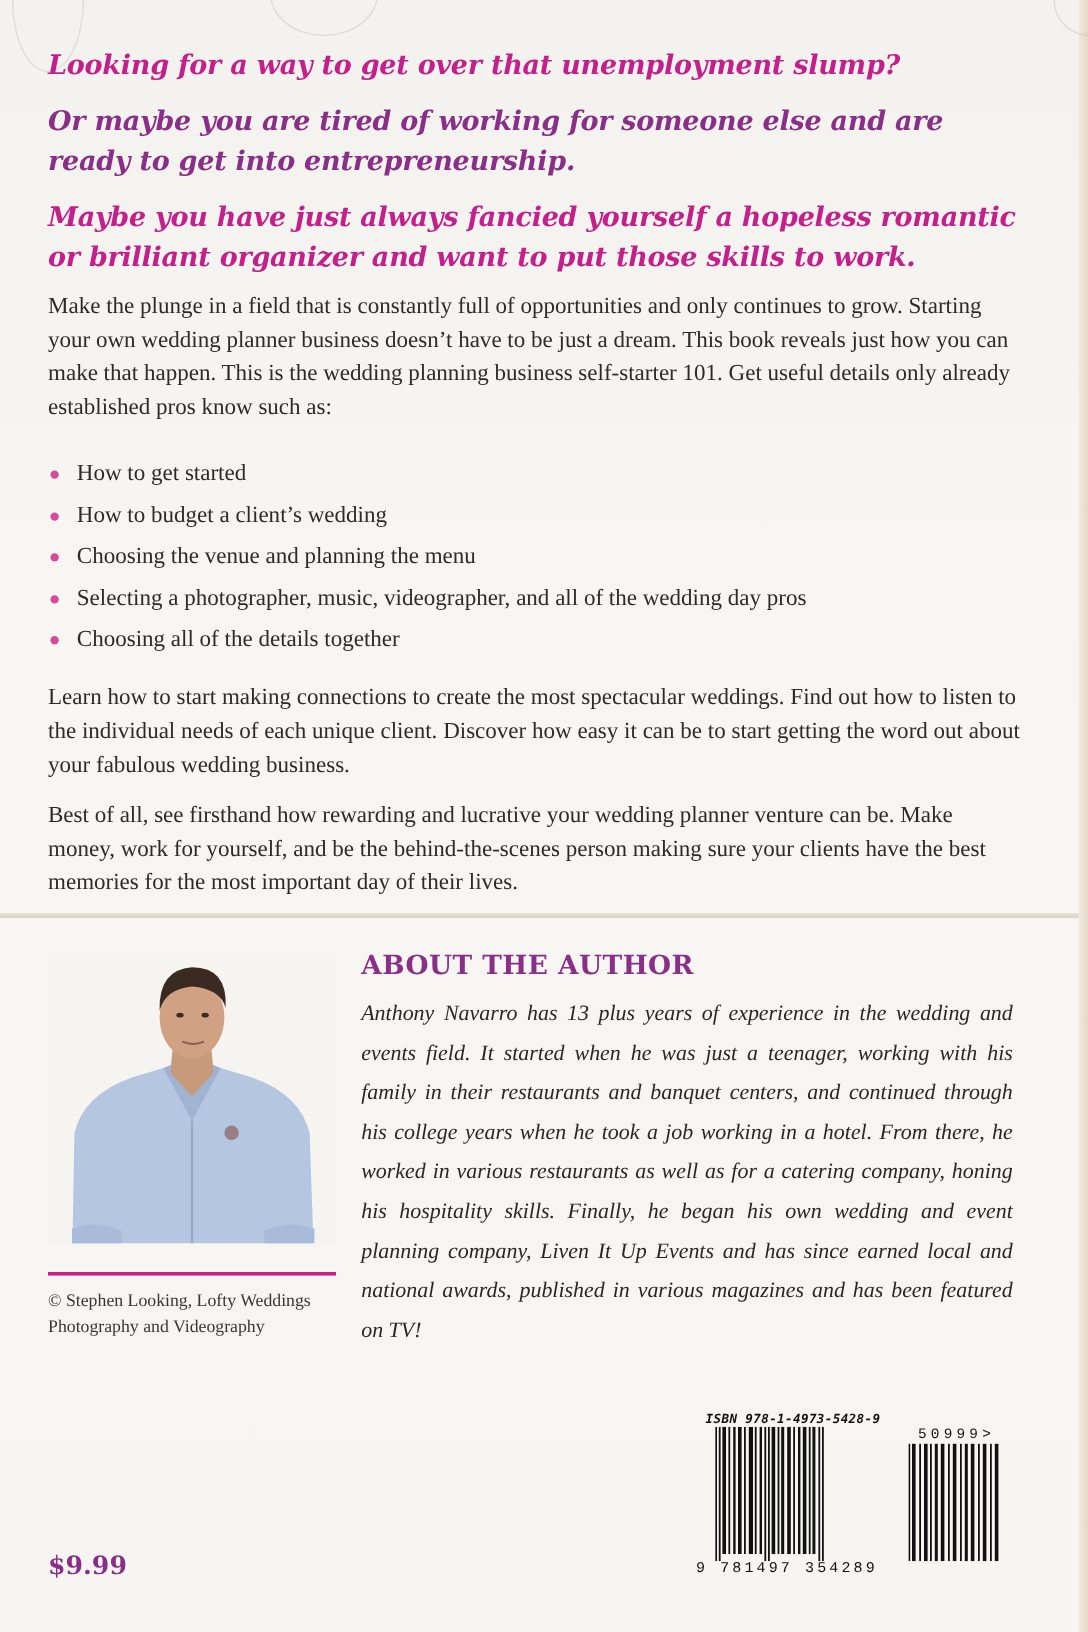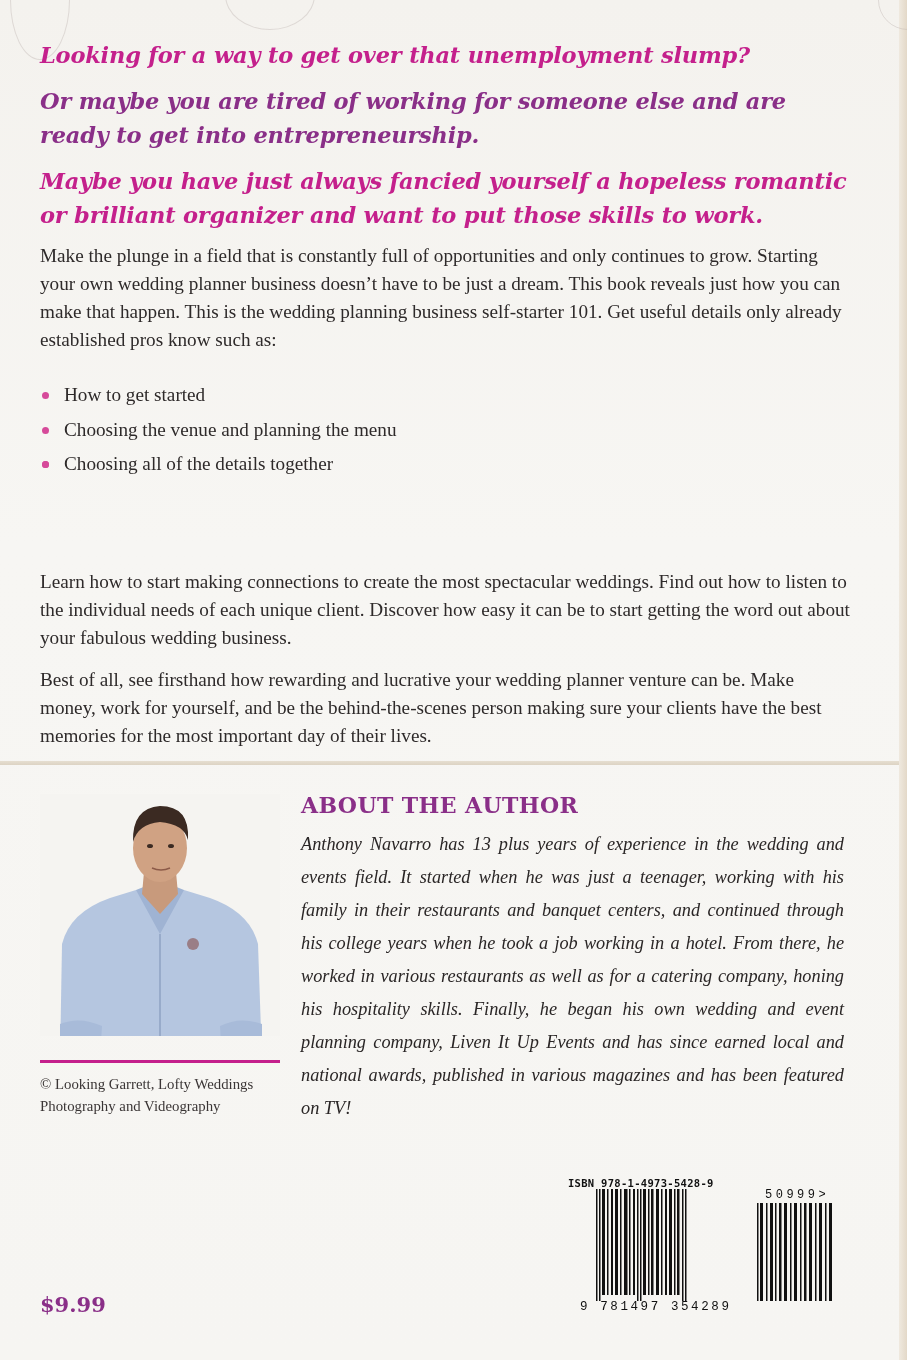--- a/index.html
+++ b/index.html
@@ -70,24 +70,25 @@
       font-family: "DejaVu Serif", "Liberation Serif", serif;
       font-weight: bold; font-size: 22px; color: #8a2f88;
       letter-spacing: 0.4px;
     }
     .about-body {
       position: absolute; left: 301px; top: 828px; width: 543px;
       font-style: italic; font-size: 18.3px; line-height: 33px;
       color: #2a2626; text-align: justify;
     }
     .isbn-label {
-      position: absolute; left: 568px; top: 1177px;
+      position: absolute; left: 588px; top: 1177px;
       font-family: "DejaVu Sans Mono", "Liberation Mono", monospace;
       font-weight: bold; font-size: 10.5px; color: #111;
       letter-spacing: 0.3px;
+      font-style: italic;
     }
     .barcode-main {
       position: absolute; left: 596px; top: 1189px; width: 92px; height: 112px;
     }
     .barcode-addon {
       position: absolute; left: 757px; top: 1203px; width: 76px; height: 98px;
     }
     .addon-digits {
       position: absolute; left: 765px; top: 1188px;
       font-family: Liberation Mono, monospace;
@@ -113,22 +114,23 @@
 <div class="swirl" style="left:878px;top:-30px;width:60px;height:60px;"></div>
 
 <div class="headline h1">Looking for a way to get over that unemployment slump?</div>
 <div class="headline h2">Or maybe you are tired of working for someone else and are ready to get into entrepreneurship.</div>
 <div class="headline h3">Maybe you have just always fancied yourself a hopeless romantic or brilliant organizer and want to put those skills to work.</div>
 
 <div class="body-para p1">Make the plunge in a field that is constantly full of opportunities and only continues to grow. Starting your own wedding planner business doesn’t have to be just a dream. This book reveals just how you can make that happen. This is the wedding planning business self-starter 101. Get useful details only already established pros know such as:</div>
 
 <ul class="bullets">
   <li><span class="bullet-dot"></span><span>How to get started</span></li>
+  <li><span class="bullet-dot"></span><span>How to budget a client’s wedding</span></li>
   <li><span class="bullet-dot"></span><span>Choosing the venue and planning the menu</span></li>
-  <li><span class="bullet-dot"></span></li>
+  <li><span class="bullet-dot"></span><span>Selecting a photographer, music, videographer, and all of the wedding day pros</span></li>
   <li><span class="bullet-dot"></span><span>Choosing all of the details together</span></li>
 </ul>
 
 <div class="body-para p2">Learn how to start making connections to create the most spectacular weddings. Find out how to listen to the individual needs of each unique client. Discover how easy it can be to start getting the word out about your fabulous wedding business.</div>
 <div class="body-para p3">Best of all, see firsthand how rewarding and lucrative your wedding planner venture can be. Make money, work for yourself, and be the behind-the-scenes person making sure your clients have the best memories for the most important day of their lives.</div>
 
 <div class="divider"></div>
 
 <div class="photo">
   <svg width="240" height="266" viewBox="0 0 240 266">
@@ -145,21 +147,21 @@
 
     <ellipse cx="120" cy="54" rx="27" ry="34" fill="#d0a283"></ellipse>
     <path d="M93 48 Q92 14 120 12 Q150 12 148 46 Q144 30 120 28 Q98 30 93 48 Z" fill="#3b2a22"></path>
     <ellipse cx="110" cy="52" rx="3" ry="2" fill="#3b2a22"></ellipse>
     <ellipse cx="131" cy="52" rx="3" ry="2" fill="#3b2a22"></ellipse>
     <path d="M112 74 Q121 78 130 74" stroke="#8c5a48" stroke-width="1.5" fill="none"></path>
   </svg>
 </div>
 <div class="photo-rule"></div>
 <div class="photo-credit">
-  <div>© Looking Garrett, Lofty Weddings</div>
+  <div>© Stephen Looking, Lofty Weddings</div>
   <div>Photography and Videography</div>
 </div>
 
 <div class="about-title">ABOUT THE AUTHOR</div>
 <div class="about-body">Anthony Navarro has 13 plus years of experience in the wedding and events field. It started when he was just a teenager, working with his family in their restaurants and banquet centers, and continued through his college years when he took a job working in a hotel. From there, he worked in various restaurants as well as for a catering company, honing his hospitality skills. Finally, he began his own wedding and event planning company, Liven It Up Events and has since earned local and national awards, published in various magazines and has been featured on TV!</div>
 
 <div class="isbn-label">ISBN 978-1-4973-5428-9</div>
 <svg class="barcode-main" viewBox="0 0 92 112" preserveAspectRatio="none">
   <g fill="#111">
     <rect x="0" y="0" width="1.5" height="112"></rect>

